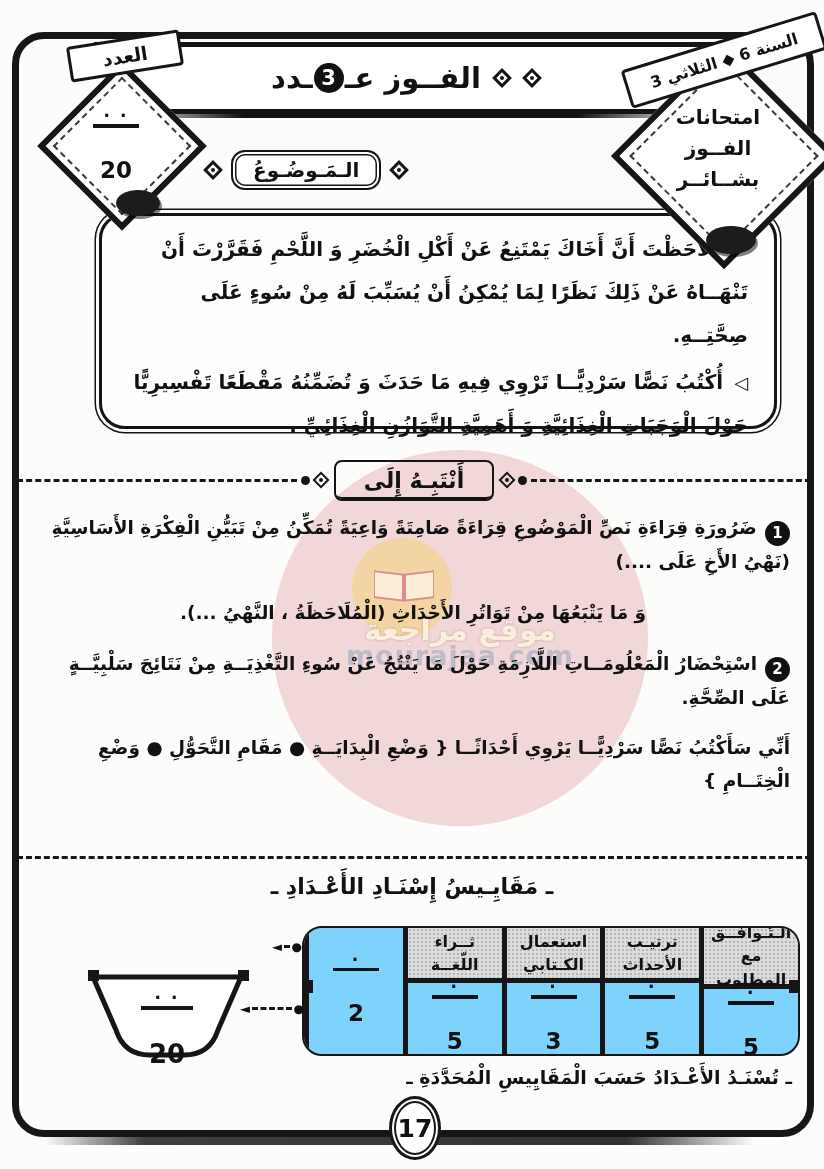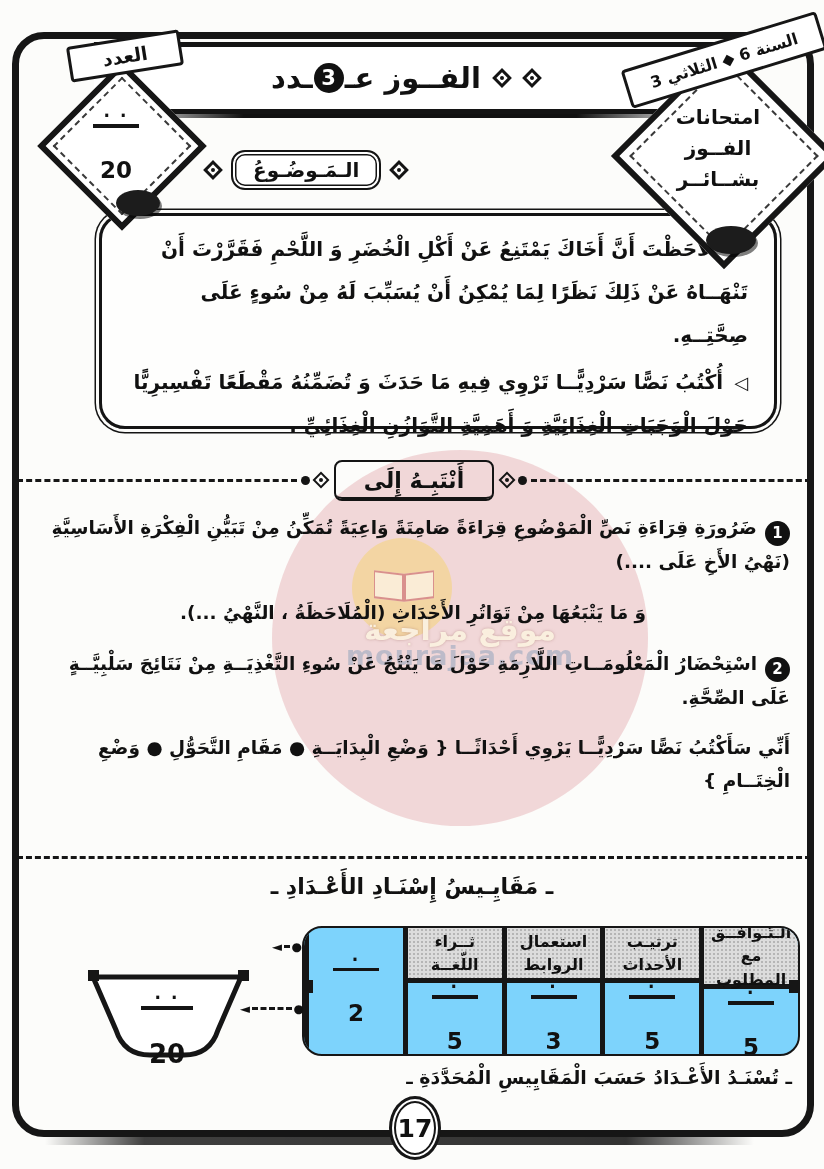--- a/index.html
+++ b/index.html
@@ -275,21 +275,21 @@
         <span class="frac">
             <span class="frac-dots">·</span>
             <span class="frac-bar"></span>
             <span class="frac-den">5</span>
           </span>
       </div>
     </div>
     <div class="score-col">
       <div class="score-col-header">
         <span>استعمال</span>
-        <span>الروابط</span>
+        <span>الكـتابي</span>
       </div>
       <div class="score-col-cell">
         <span class="frac">
             <span class="frac-dots">·</span>
             <span class="frac-bar"></span>
             <span class="frac-den">3</span>
           </span>
       </div>
     </div>
     <div class="score-col">

